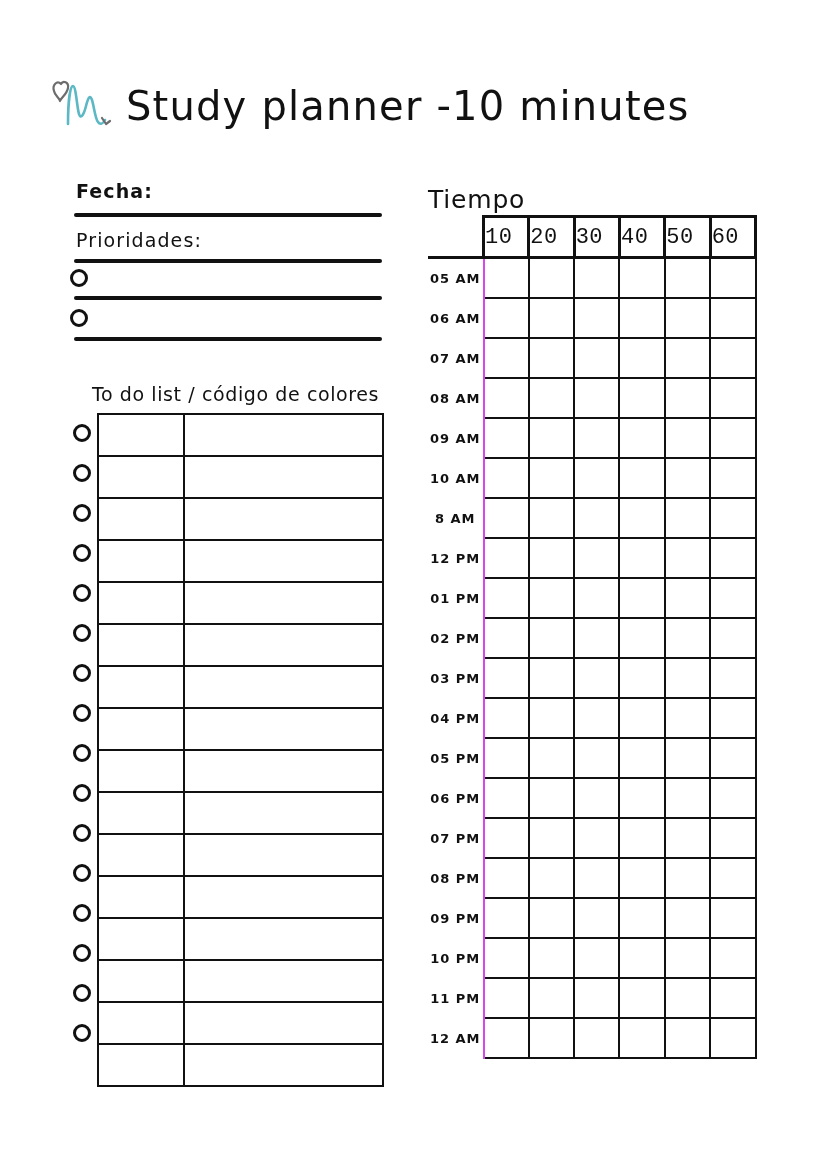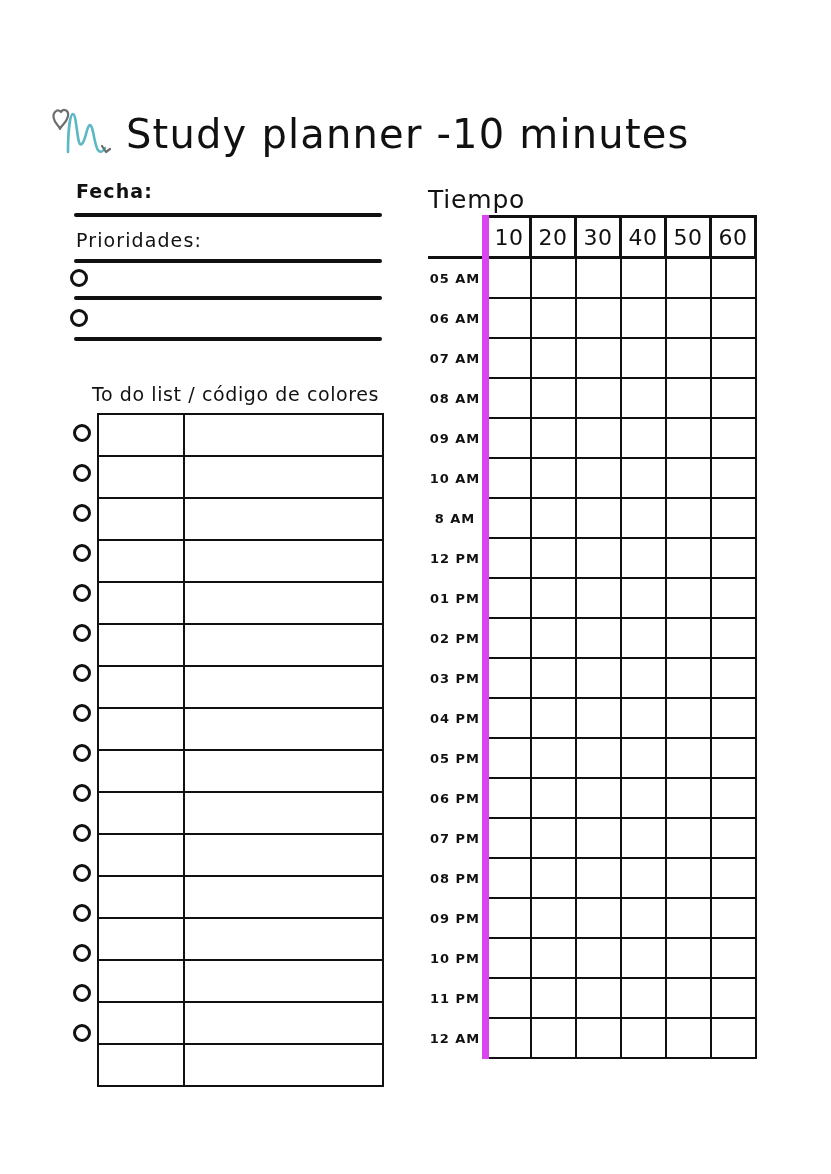--- a/index.html
+++ b/index.html
@@ -21,21 +21,21 @@
     left: 0; top: 0;
     width: 831px;
     height: 1174px;
     background: #ffffff;
   }
 
   
   .title-row {
     position: absolute;
     left: 48px;
-    top: 102px;
+    top: 74px;
     height: 62px;
     display: flex;
     align-items: center;
   }
   .logo-mark {
     width: 74px;
     height: 62px;
     display: block;
     flex: 0 0 auto;
   }
@@ -136,43 +136,44 @@
   .time-table th,
   .time-table td {
     border: 2px solid #111111;
     padding: 0;
     margin: 0;
   }
   .time-table .hdr-blank,
   .time-table .hour-cell {
     width: 54px;
     border-left: none;
-    border-right: 7px solid #d946ef;
+    border-right: 2px solid #d946ef;
     text-align: center;
     font-size: 13px;
     letter-spacing: 1px;
     font-weight: 600;
     color: #111111;
   }
   .time-table .hdr-blank {
     border-top: none;
     border-bottom: 3px solid #111111;
   }
   .time-table .hour-cell {
     border-top: none;
     border-bottom: none;
   }
   .time-table thead th.min-col {
     height: 38px;
     font-size: 22px;
     font-weight: 400;
     letter-spacing: 0.5px;
-    text-align: center;
+    text-align: left;
     vertical-align: middle;
     border-width: 3px;
+    font-family: Liberation Mono, monospace;
   }
   .time-table tbody td.slot {
     height: 38px;
     border-width: 2px;
   }
   .time-table tbody tr td.slot { background: #ffffff; }
 
   .hour-label-text { display: inline-block; }
 </style>
 </head>

